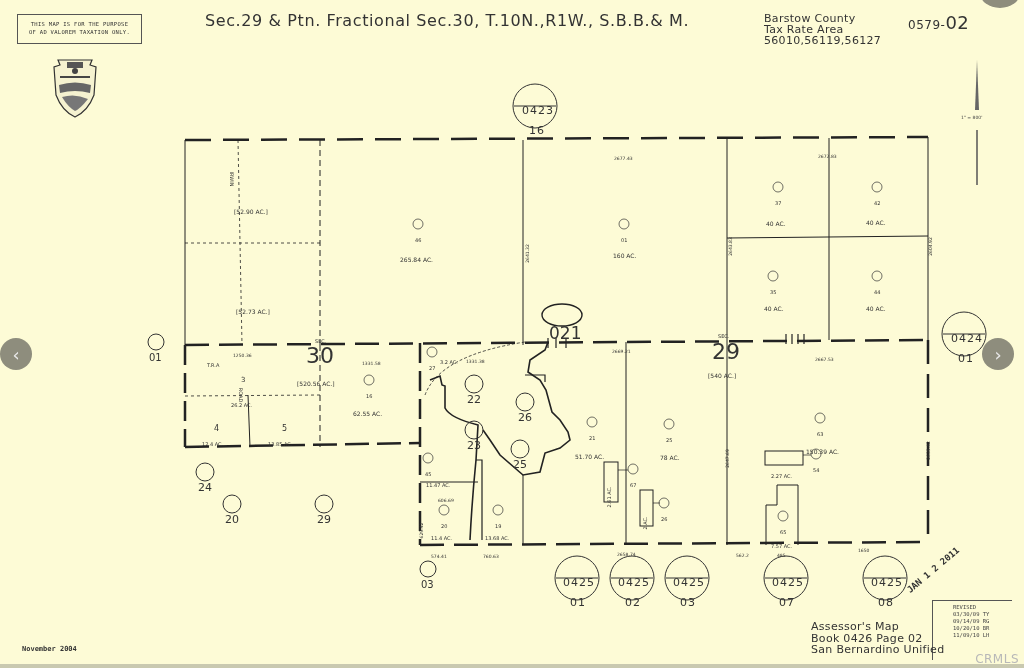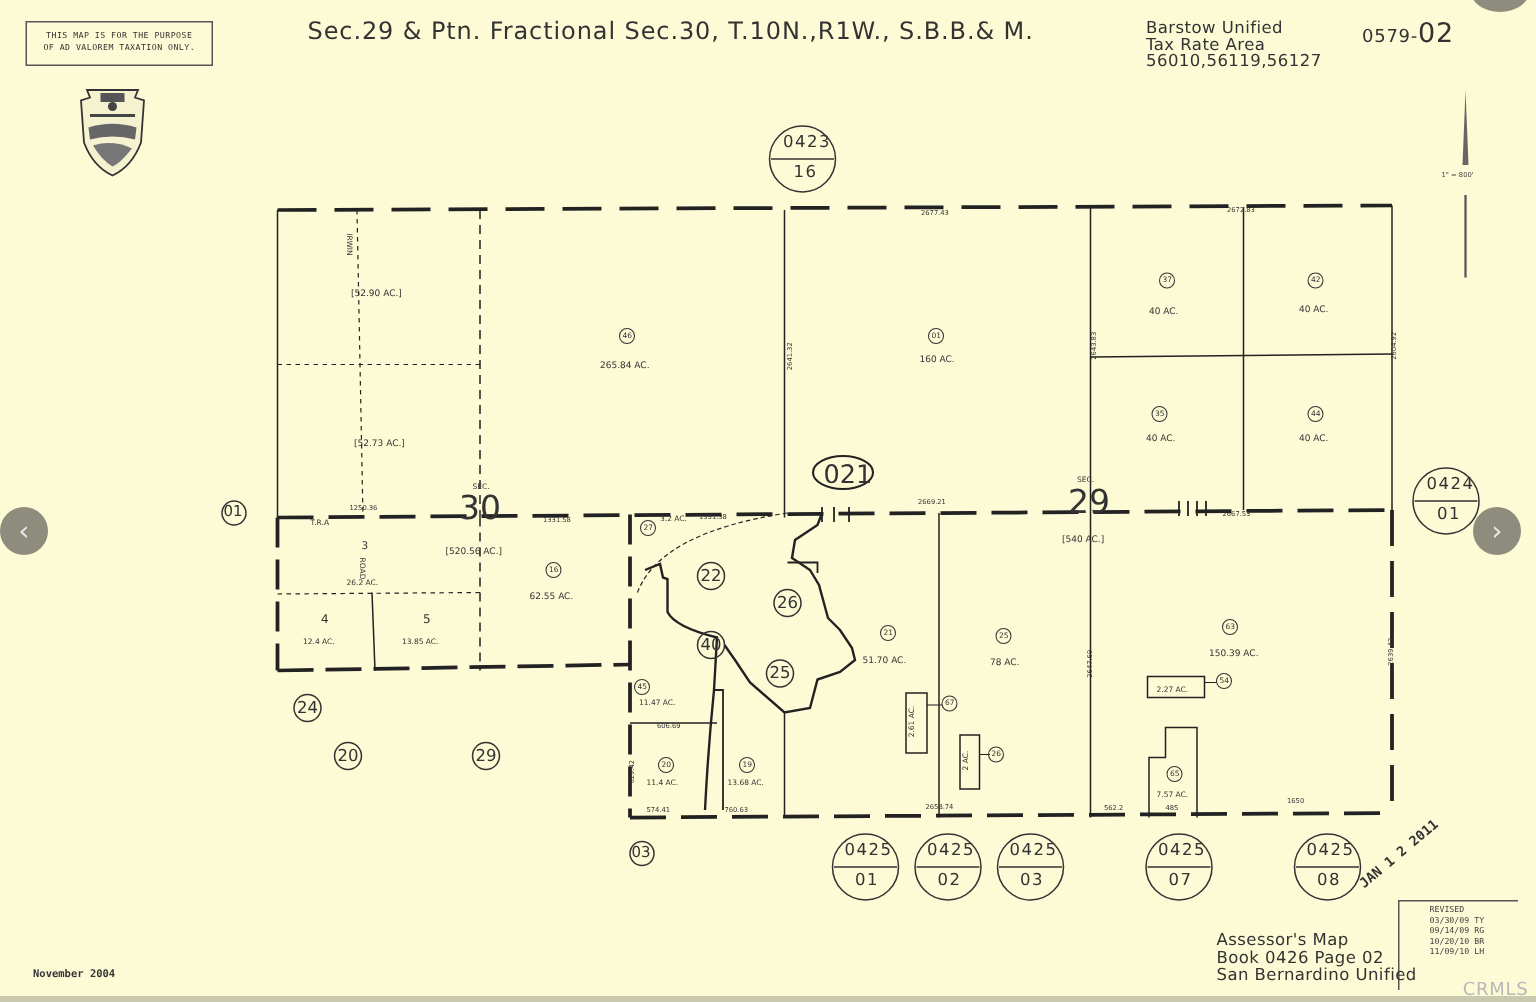--- a/index.html
+++ b/index.html
@@ -38,21 +38,21 @@
   <rect x="17" y="7" width="16" height="6" fill="#555"></rect>
   <path d="M10 22 L40 22" stroke="#444" stroke-width="2"></path>
   <path d="M9 30 Q25 25 41 30 L40 38 Q25 34 10 38 Z" fill="#666"></path>
   <path d="M12 42 Q25 38 38 44 Q30 54 25 56 Q18 52 12 42 Z" fill="#777"></path>
   <circle cx="25" cy="16" r="3" fill="#444"></circle>
 </svg>
 
 <div class="abs title">Sec.29 &amp; Ptn. Fractional Sec.30, T.10N.,R1W., S.B.B.&amp; M.</div>
 
 <div class="abs tra">
-  <div>Barstow Unified</div>
+  <div>Barstow County</div>
   <div>Tax Rate Area</div>
   <div>56010,56119,56127</div>
 </div>
 
 <div class="abs mapno">
   <span>0579-</span><span class="big">02</span>
 </div>
 
 <div class="abs scale">
   <svg width="20" height="130" viewBox="0 0 20 130">
@@ -165,21 +165,21 @@
     <circle cx="687" cy="578" r="22"></circle>
       <line x1="666" y1="578" x2="708" y2="578"></line>
     <circle cx="786" cy="578" r="22"></circle>
       <line x1="765" y1="578" x2="807" y2="578"></line>
     <circle cx="885" cy="578" r="22"></circle>
       <line x1="864" y1="578" x2="906" y2="578"></line>
   </g>
   <ellipse cx="562" cy="315" rx="20" ry="11" fill="#fdfbd6" stroke="#222" stroke-width="1.4"></ellipse>
 </svg>
 
-<div class="abs" style="left:0;top:0;width:1024px;height:564px;pointer-events:none;font-size:5px;color:#333;">
+<div class="abs" style="left:0;top:16px;width:1024px;height:564px;pointer-events:none;font-size:5px;color:#333;">
 
   <div class="abs" style="left:522px;top:88px;font-size:11px;letter-spacing:1px;">0423</div>
   <div class="abs" style="left:529px;top:108px;font-size:11px;letter-spacing:1px;">16</div>
   <div class="abs" style="left:951px;top:316px;font-size:11px;letter-spacing:1px;text-align:right;">0424</div>
   <div class="abs" style="left:958px;top:336px;font-size:11px;letter-spacing:1px;">01</div>
 
   <div class="abs" style="left:563px;top:560px;font-size:11px;letter-spacing:1px;">0425</div>
   <div class="abs" style="left:570px;top:580px;font-size:11px;letter-spacing:1px;">01</div>
   <div class="abs" style="left:618px;top:560px;font-size:11px;letter-spacing:1px;">0425</div>
   <div class="abs" style="left:625px;top:580px;font-size:11px;letter-spacing:1px;">02</div>
@@ -240,21 +240,21 @@
   <div class="abs" style="left:202px;top:425px;font-size:5px;">12.4 AC.</div>
   <div class="abs" style="left:282px;top:408px;font-size:8px;">5</div>
   <div class="abs" style="left:268px;top:425px;font-size:5px;">13.85 AC.</div>
   <div class="abs" style="left:241px;top:360px;font-size:7px;">3</div>
   <div class="abs" style="left:231px;top:386px;font-size:5px;">26.2 AC.</div>
 
   <div class="abs" style="left:234px;top:192px;font-size:6px;">[52.90 AC.]</div>
   <div class="abs" style="left:236px;top:292px;font-size:6px;">[52.73 AC.]</div>
 
   <div class="abs" style="left:467px;top:377px;font-size:11px;">22</div>
-  <div class="abs" style="left:467px;top:423px;font-size:11px;">40</div>
+  <div class="abs" style="left:467px;top:423px;font-size:11px;">23</div>
   <div class="abs" style="left:518px;top:395px;font-size:11px;">26</div>
   <div class="abs" style="left:513px;top:442px;font-size:11px;">25</div>
 
   <div class="abs" style="left:149px;top:336px;font-size:10px;">01</div>
   <div class="abs" style="left:198px;top:465px;font-size:11px;">24</div>
   <div class="abs" style="left:225px;top:497px;font-size:11px;">20</div>
   <div class="abs" style="left:317px;top:497px;font-size:11px;">29</div>
   <div class="abs" style="left:421px;top:563px;font-size:10px;">03</div>
 
   <div class="abs" style="left:614px;top:140px;font-size:4.5px;">2677.43</div>

